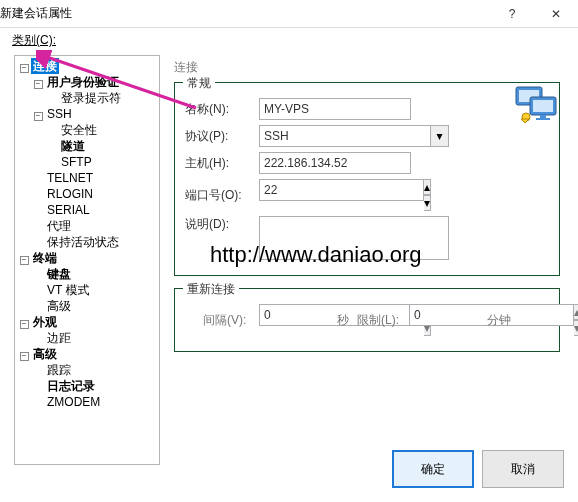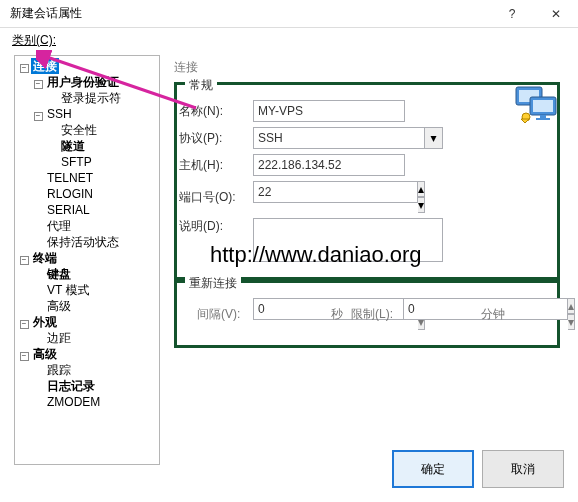--- a/index.html
+++ b/index.html
@@ -12,21 +12,20 @@
     height: 502px;
     position: relative;
     overflow: hidden;
   }
   
   .titlebar {
     height: 28px;
     background: #fff;
     display: flex;
     align-items: center;
-    padding-left: 10px;
     border-bottom: 1px solid #ddd;
   }
   .titlebar .t-text { flex: 1; font-size: 12px; }
   .titlebar .tbtn {
     width: 44px; height: 28px; display: flex; align-items: center; justify-content: center;
     color: #333;
   }
 
   .body-area {
     display: flex;
@@ -52,22 +51,23 @@
     font-size: 8px; line-height: 8px; background: #fff; color: #333;
   }
   .node .lbl { padding: 0 2px; }
   .sel { background: #0078d7; color: #fff; }
   .bold { font-weight: bold; }
 
   
   .panel { flex: 1; padding: 0 8px 0 14px; position: relative; }
   .panel-title { color: #777; padding: 4px 0 6px 0; font-size: 12px; }
   .group {
-    border: 3px solid #14532d;
-    padding: 10px 10px 10px 2px;
+    border: 1px solid #14532d;
+    margin-bottom: 12px;
+    padding: 10px 10px 10px 10px;
     position: relative;
   }
   .group-title {
     position: absolute;
     top: -8px; left: 8px;
     background: #fff;
     padding: 0 4px;
     color: #333;
   }
   .row { display: flex; align-items: center; margin: 5px 0; }

